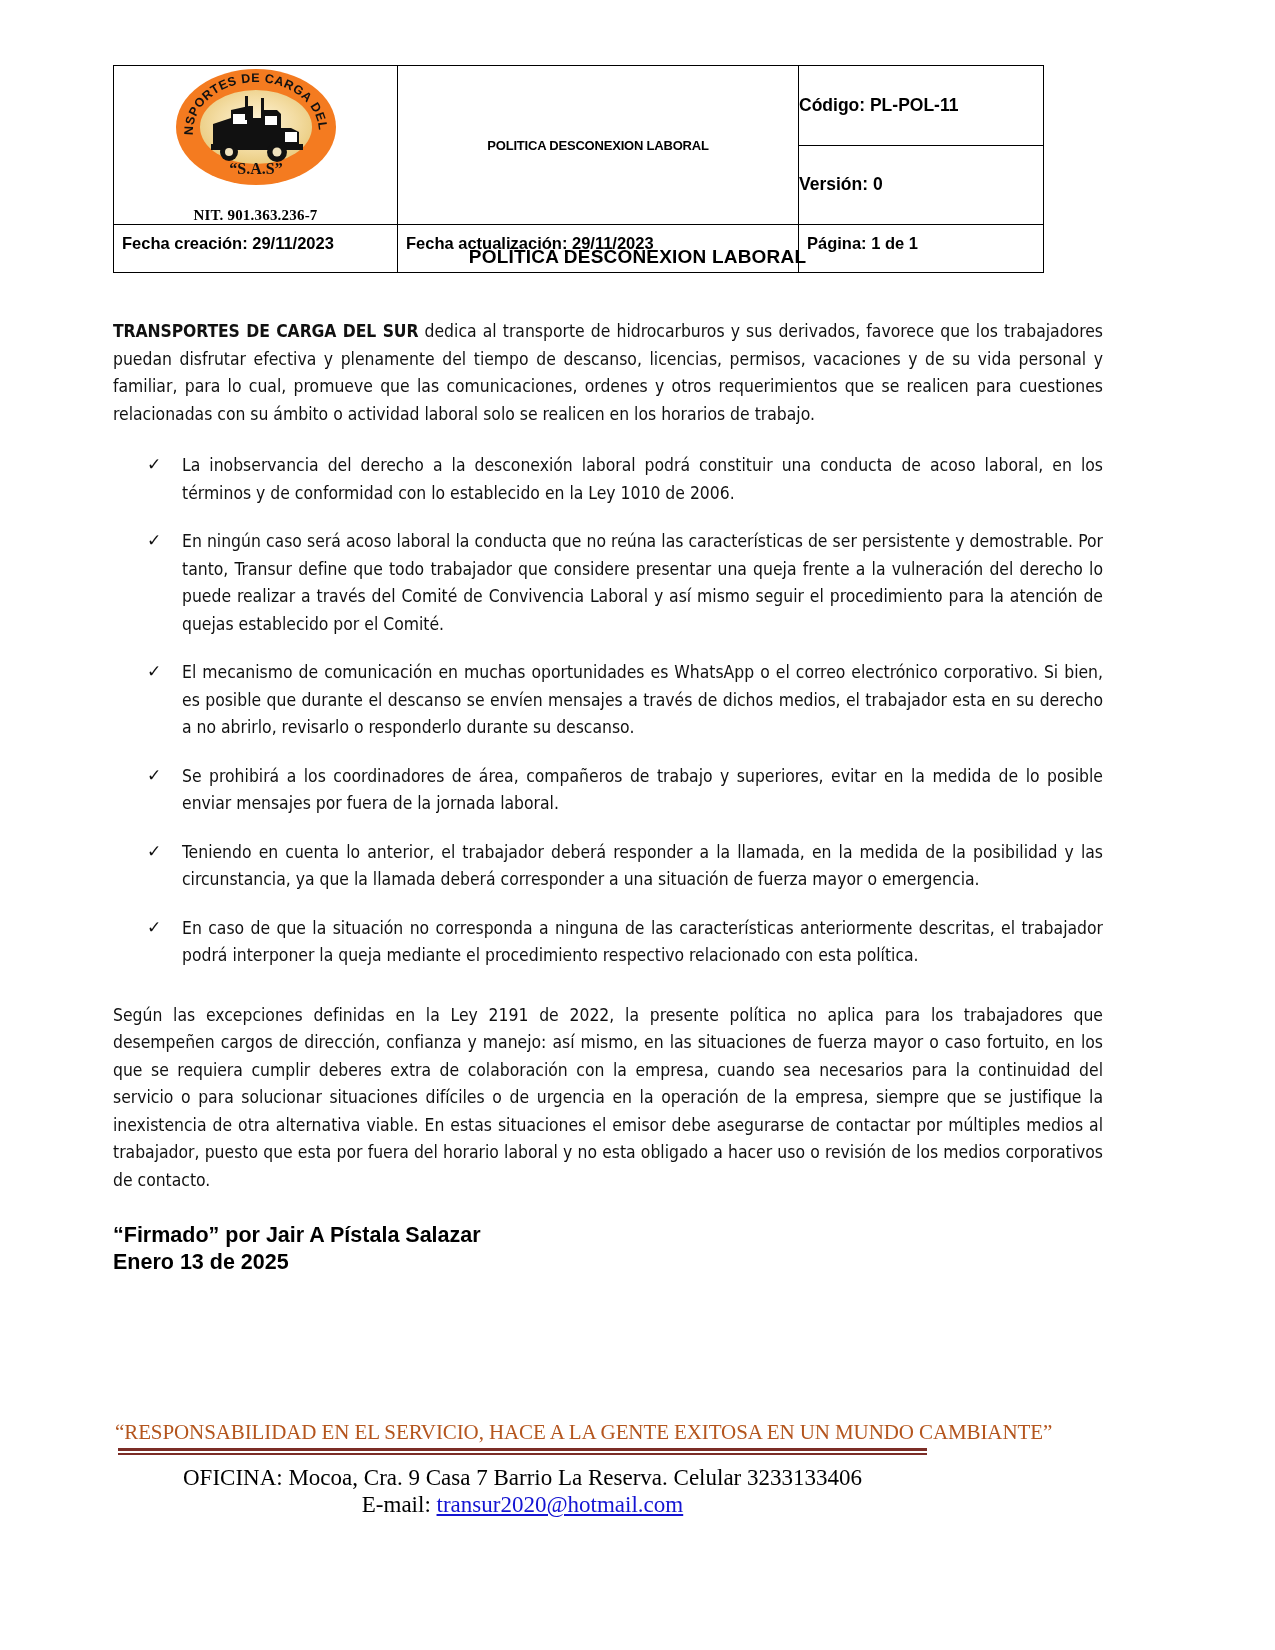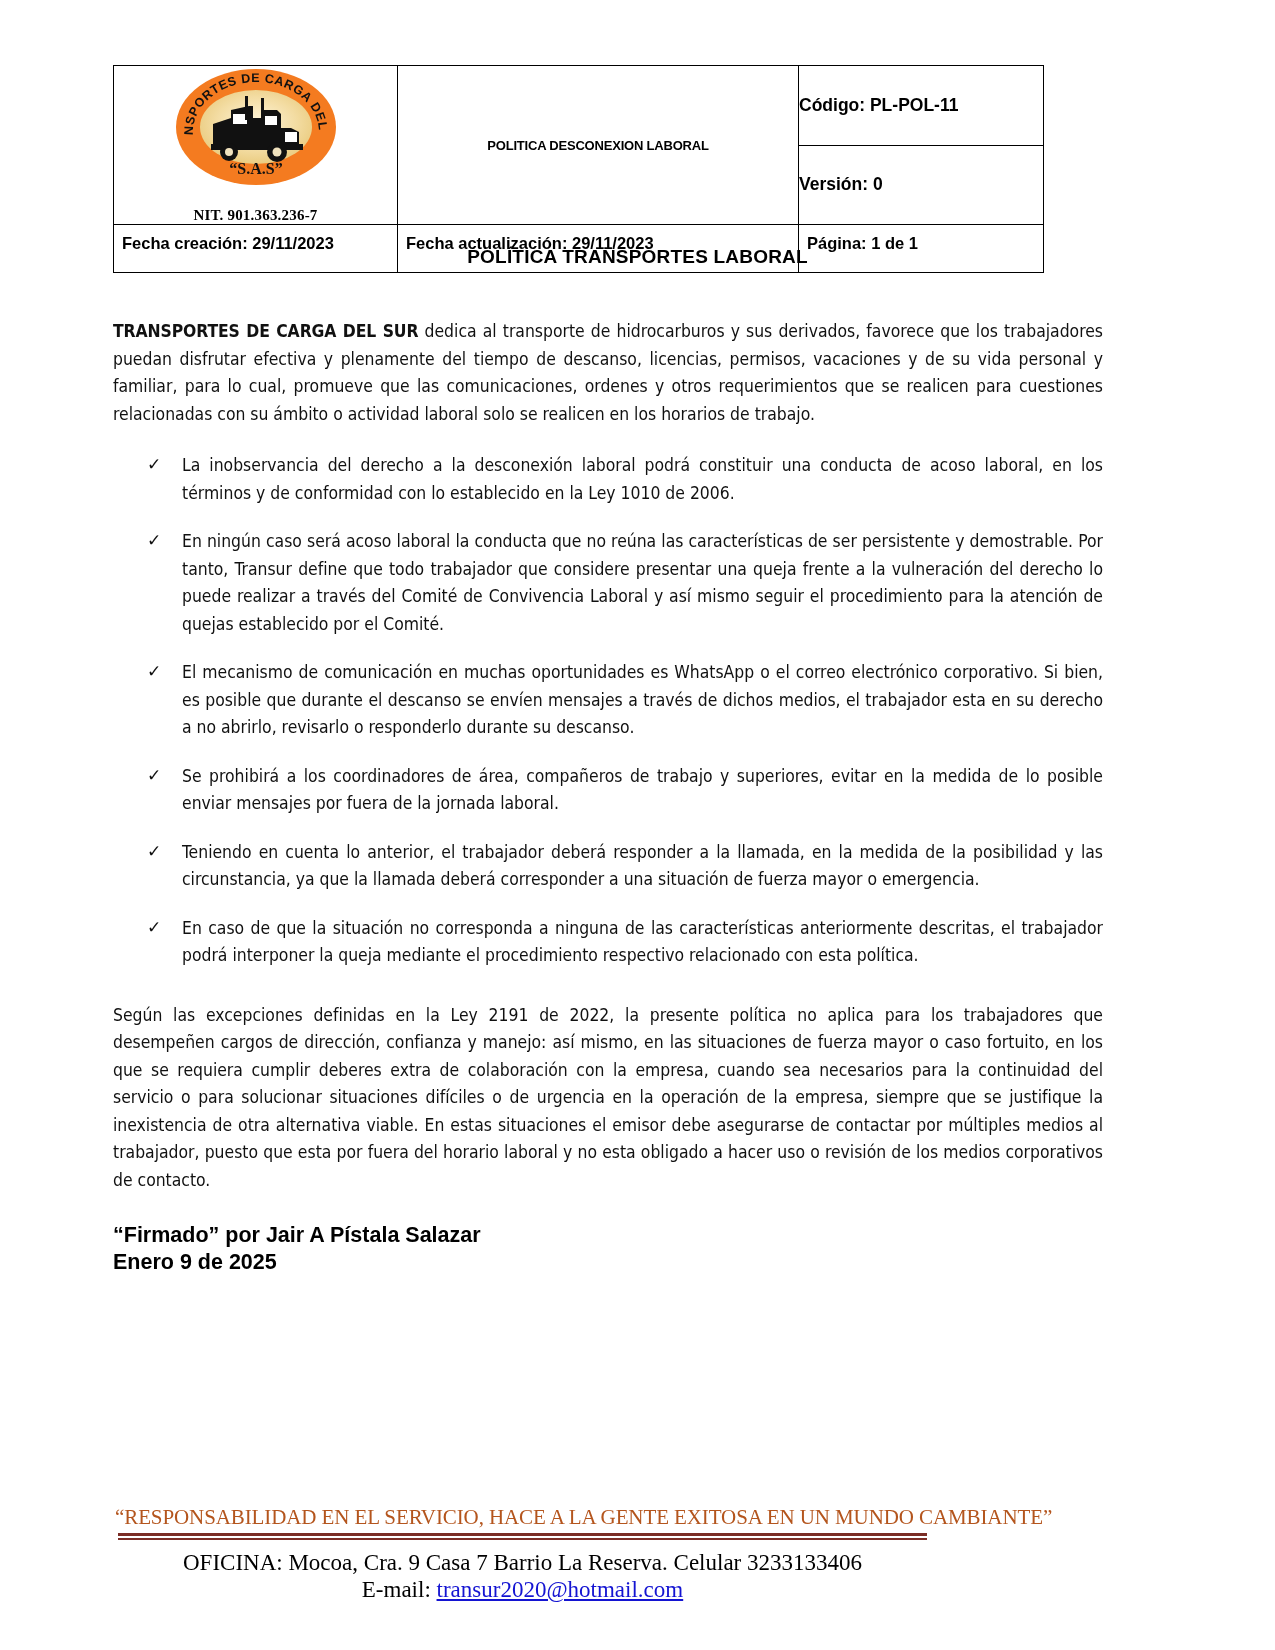--- a/index.html
+++ b/index.html
@@ -159,21 +159,21 @@
     font-weight: bold;
     font-size: 21.5px;
     line-height: 26.5px;
     color: #000;
   }
 
   
   .footer {
     position: absolute;
     left: 0;
-    top: 1505px;
+    top: 1420px;
     width: 1045px;
   }
   .footer-tagline {
     font-family: "Liberation Serif", serif;
     font-size: 21px;
     color: #B4551D;
     text-align: center;
     letter-spacing: -0.1px;
     padding: 0 115px;
     white-space: nowrap;
@@ -256,21 +256,21 @@
       <td class="cell-version">Versión: 0</td>
     </tr>
     <tr class="row-dates">
       <td>Fecha creación: 29/11/2023</td>
       <td>Fecha actualización: 29/11/2023</td>
       <td>Página: 1 de 1</td>
     </tr>
   </tbody>
     </table>
 
-  <div class="doc-title">POLÍTICA TRANSPORTES LABORAL</div>
+  <div class="doc-title">POLÍTICA DESCONEXION LABORAL</div>
 
   <div class="content">
 
     <p class="intro-para"><b>TRANSPORTES DE CARGA DEL SUR</b><span> dedica al transporte de hidrocarburos y sus derivados, favorece que los trabajadores puedan disfrutar efectiva y plenamente del tiempo de descanso, licencias, permisos, vacaciones y de su vida personal y familiar, para lo cual, promueve que las comunicaciones, ordenes y otros requerimientos que se realicen para cuestiones relacionadas con su ámbito o actividad laboral solo se realicen en los horarios de trabajo.</span></p>
 
     <ul class="checklist">
       <li>
         <span class="tick">✓</span>
         <span>La inobservancia del derecho a la desconexión laboral podrá constituir una conducta de acoso laboral, en los términos y de conformidad con lo establecido en la Ley 1010 de 2006.</span>
       </li>
@@ -294,21 +294,21 @@
         <span class="tick">✓</span>
         <span>En caso de que la situación no corresponda a ninguna de las características anteriormente descritas, el trabajador podrá interponer la queja mediante el procedimiento respectivo relacionado con esta política.</span>
       </li>
     </ul>
 
     <p class="closing-para">Según las excepciones definidas en la Ley 2191 de 2022, la presente política no aplica para los trabajadores que desempeñen cargos de dirección, confianza y manejo: así mismo, en las situaciones de fuerza mayor o caso fortuito, en los que se requiera cumplir deberes extra de colaboración con la empresa, cuando sea necesarios para la continuidad del servicio o para solucionar situaciones difíciles o de urgencia en la operación de la empresa, siempre que se justifique la inexistencia de otra alternativa viable. En estas situaciones el emisor debe asegurarse de contactar por múltiples medios al trabajador, puesto que esta por fuera del horario laboral y no esta obligado a hacer uso o revisión de los medios corporativos de contacto.</p>
   </div>
 
   <div class="signature">
     <div>“Firmado” por Jair A Pístala Salazar</div>
-    <div>Enero 9 de 2025</div>
+    <div>Enero 13 de 2025</div>
   </div>
 
   <div class="footer">
     <div class="footer-tagline">“RESPONSABILIDAD EN EL SERVICIO, HACE A LA GENTE EXITOSA EN UN MUNDO CAMBIANTE”</div>
     <div class="footer-rule"></div>
     <div class="footer-address">OFICINA: Mocoa, Cra. 9 Casa 7 Barrio La Reserva. Celular 3233133406</div>
     <div class="footer-email"><span>E-mail: </span><a href="#">transur2020@hotmail.com</a></div>
   </div>
 
 </div>

